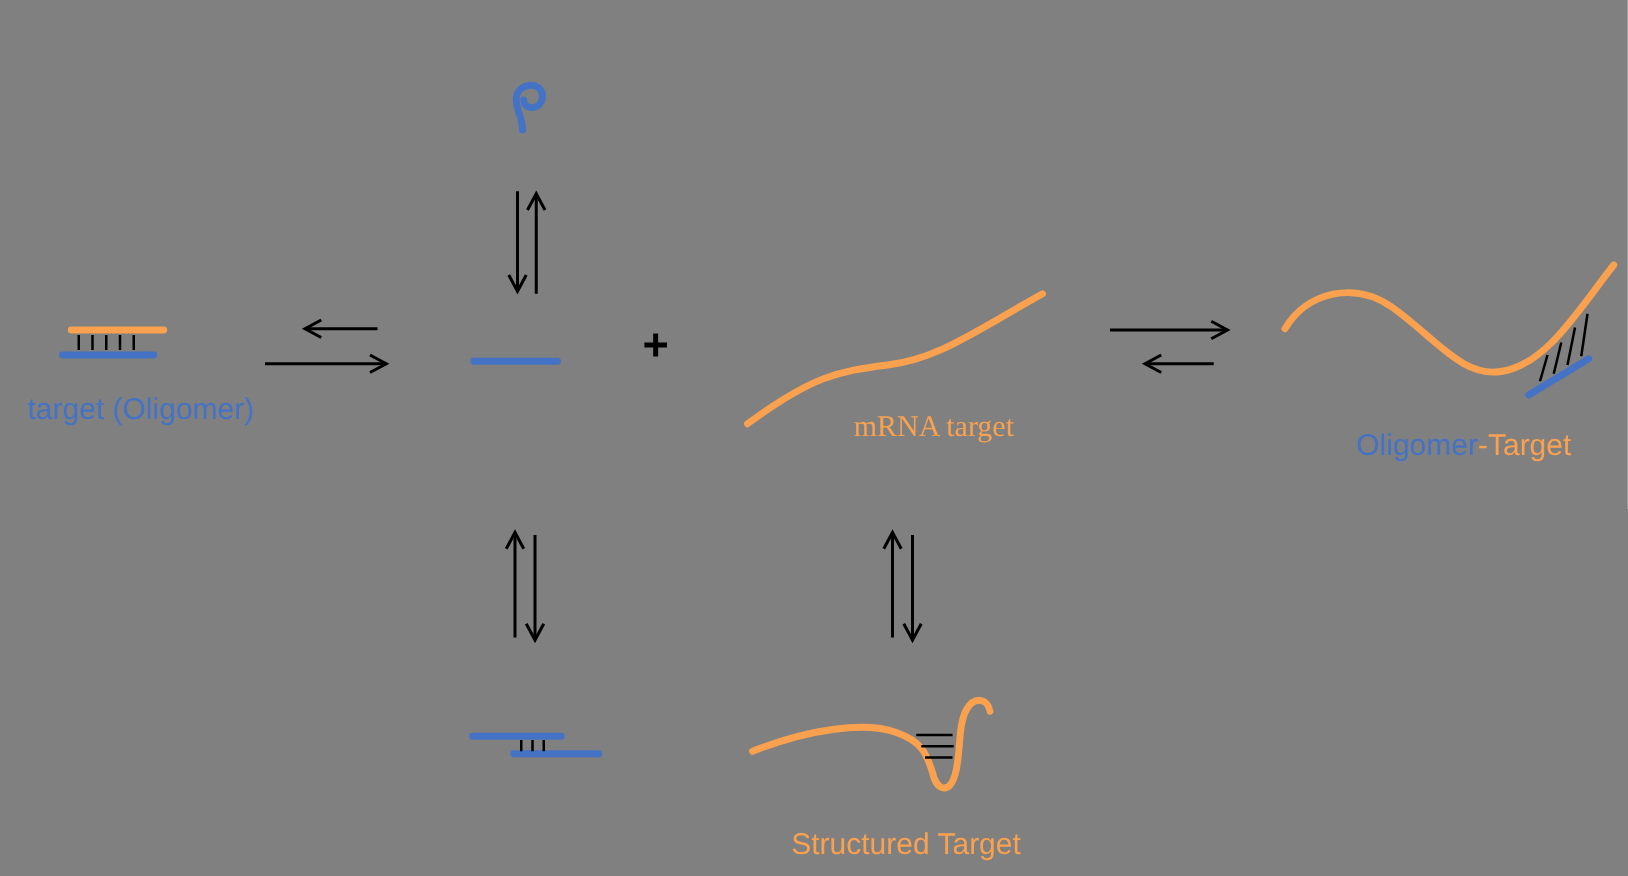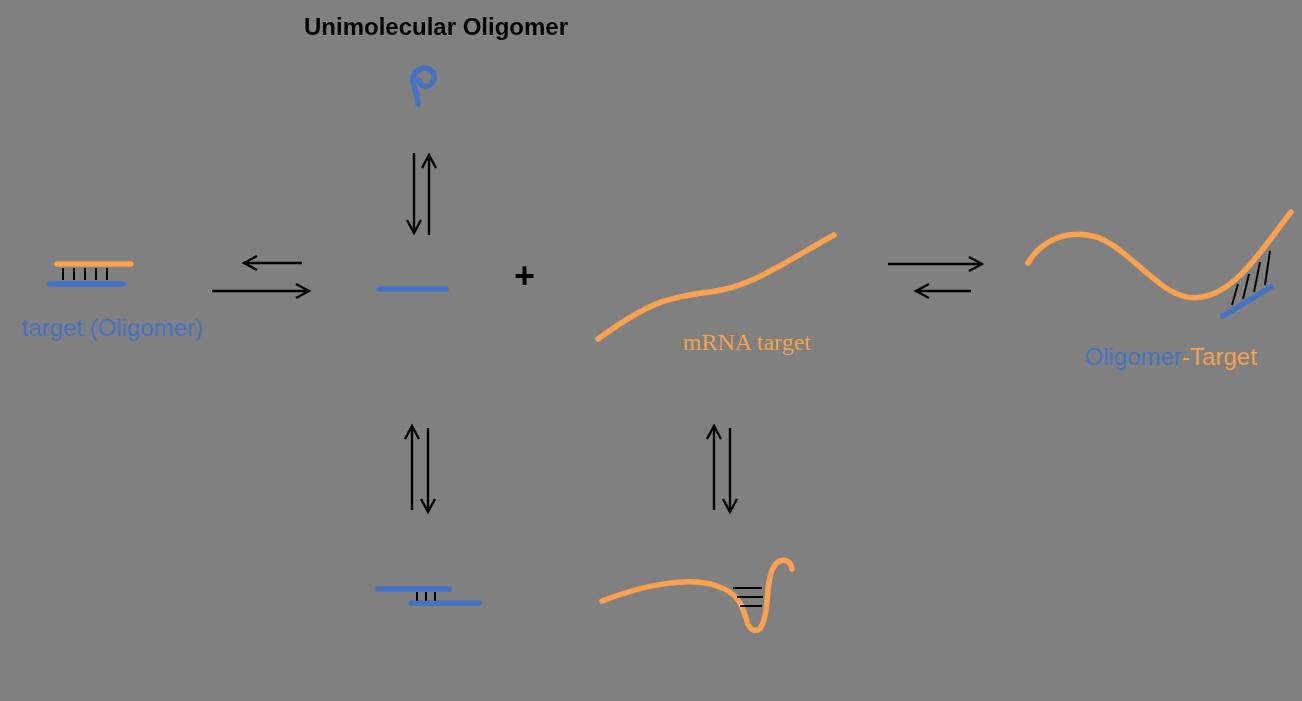--- a/index.html
+++ b/index.html
@@ -131,27 +131,27 @@
     <g>
       <path d="M602 601 C648 583 692 577 717 586 C737 593 741 602 746 618 C749 632 759 636 764 620 C769 603 766 581 773 568 C779 557 790 558 792 569" stroke="#F9A14F" stroke-width="5.5" fill="none" stroke-linecap="round"></path>
       <g stroke="#000000" stroke-width="2">
         <line x1="733" y1="588" x2="762" y2="588"></line>
         <line x1="737" y1="597" x2="763" y2="597"></line>
         <line x1="740" y1="606" x2="762" y2="606"></line>
       </g>
     </g>
   </svg>
 
-  <div class="label title-label" style="left:290px; top:14px; width:292px;">Unimolecular Oligomer</div>
 
   <div class="label blue-text" style="left:22px; top:315px;">target (Oligomer)</div>
 
   <div class="label plus-label" style="left:514px; top:256px;">+</div>
 
   <div class="label orange-text" style="left:683px; top:329px;font-family:Liberation Serif, serif;">mRNA target</div>
 
   <div class="label" style="left:1085px; top:344px;">
     <span class="blue-text">Oligomer</span><span class="orange-text">-</span><span class="orange-text">Target</span>
   </div>
 
 
+  <div class="label orange-text" style="left:633px; top:663px;">Structured Target</div>
 
 </div>
 
 </body></html>

